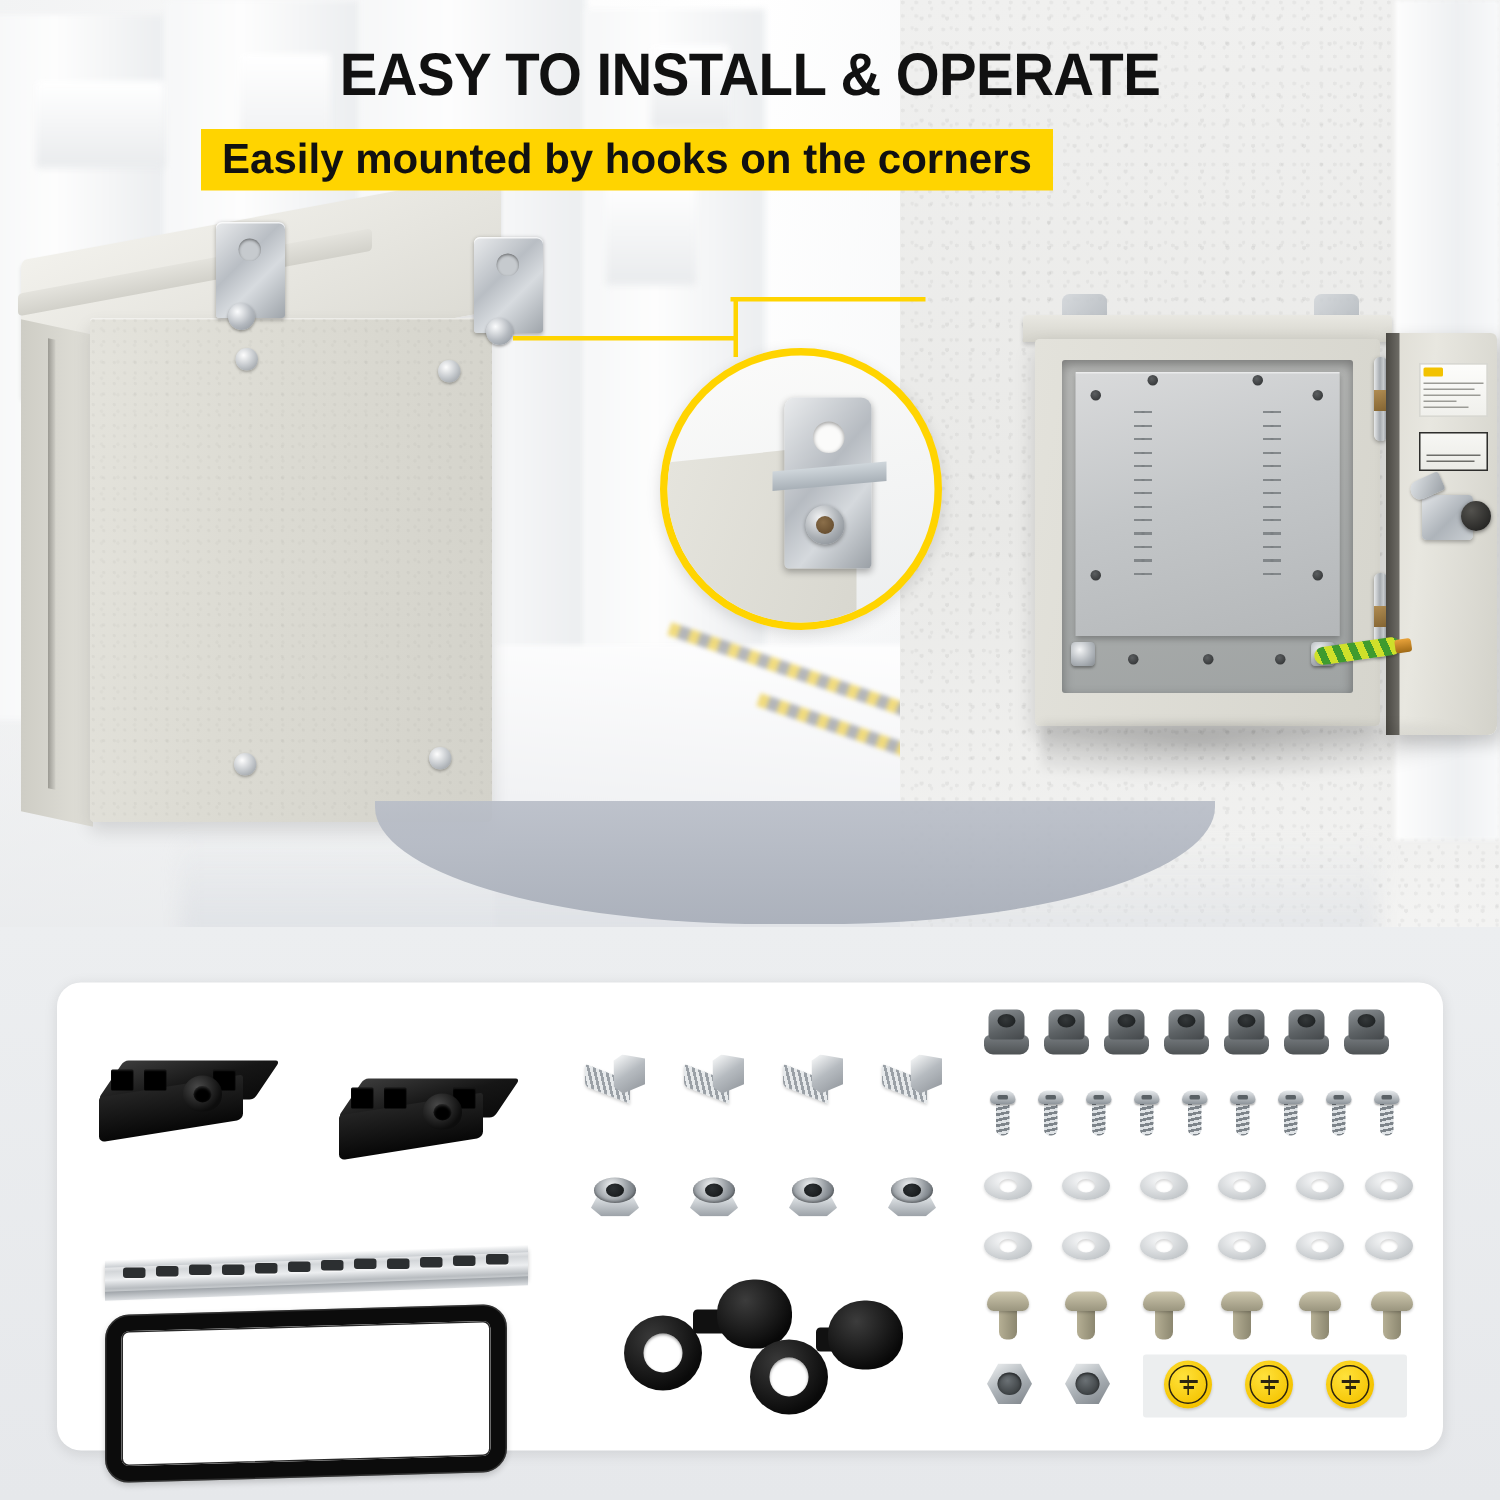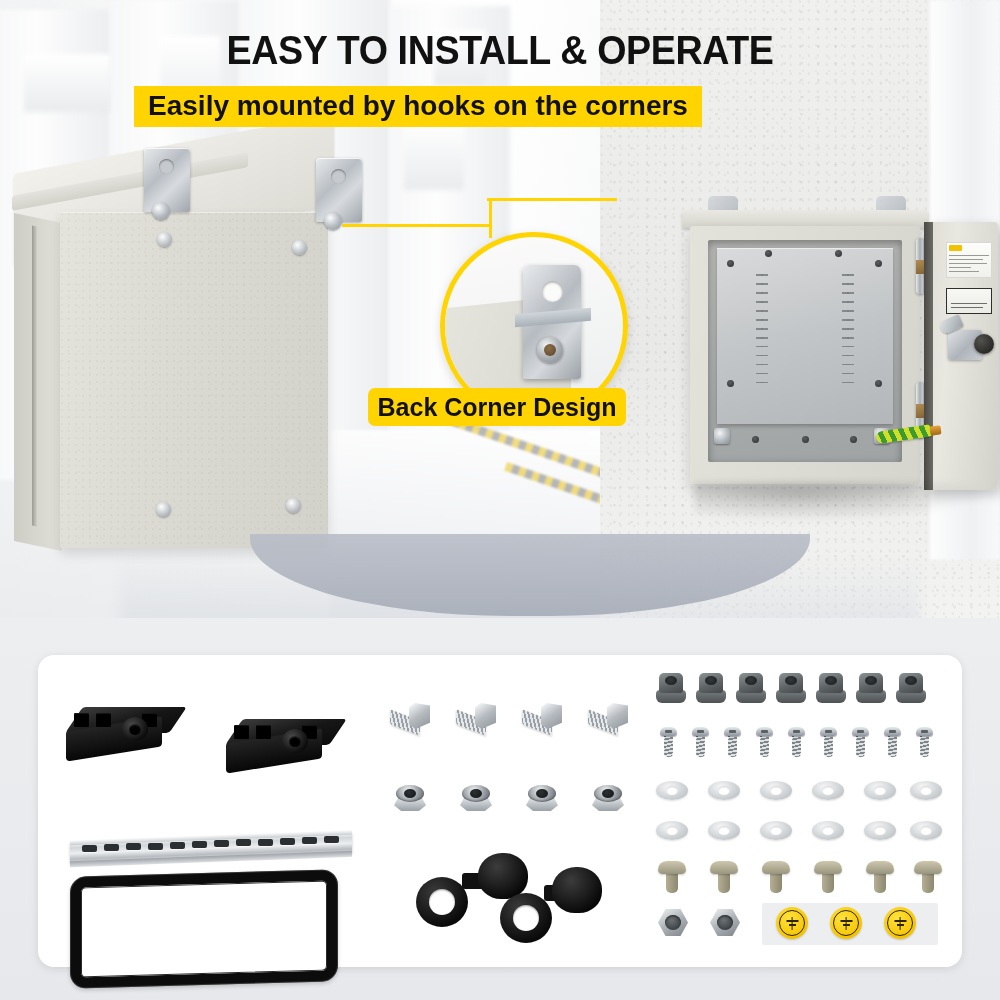--- a/index.html
+++ b/index.html
@@ -643,21 +643,20 @@
       <div class="er-gndwire"></div>
       <div class="er-gnd-lug"></div>
       <div class="er-shadow"></div>
     </div>
 
     <div class="headline">EASY TO INSTALL &amp; OPERATE</div>
     <div class="subline-wrap">
       <div class="subline">Easily mounted by hooks on the corners</div>
     </div>
 
-    <div class="badge-yellow" style="left:368px; top:388px; width:258px; height:38px; font-size:25px;">Back Corner Design</div>
   </div>
 
   <div class="swoosh-soft"></div>
   <div class="swoosh"></div>
 
   <div class="acc-bg"></div>
   <div class="acc-card">
 
     <div class="latch-block" style="left:28px; top:52px;">
       <div class="lb-top"></div>

